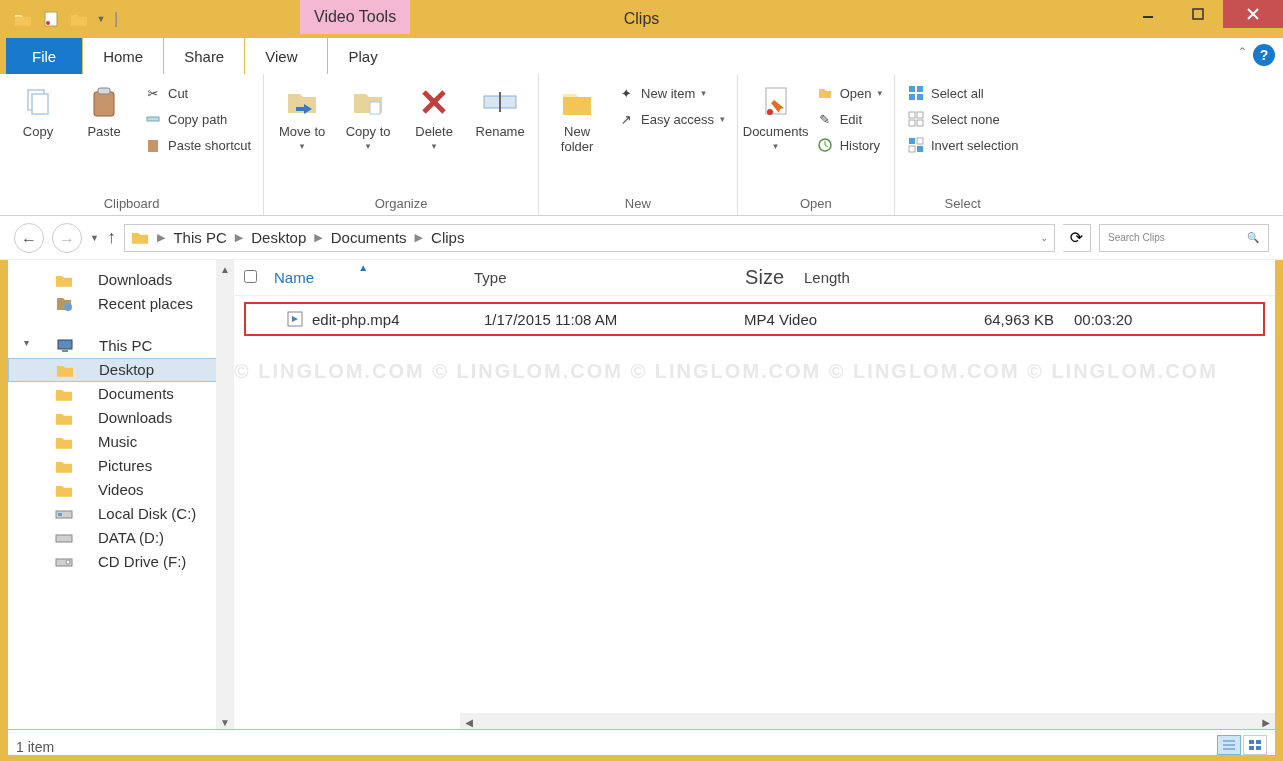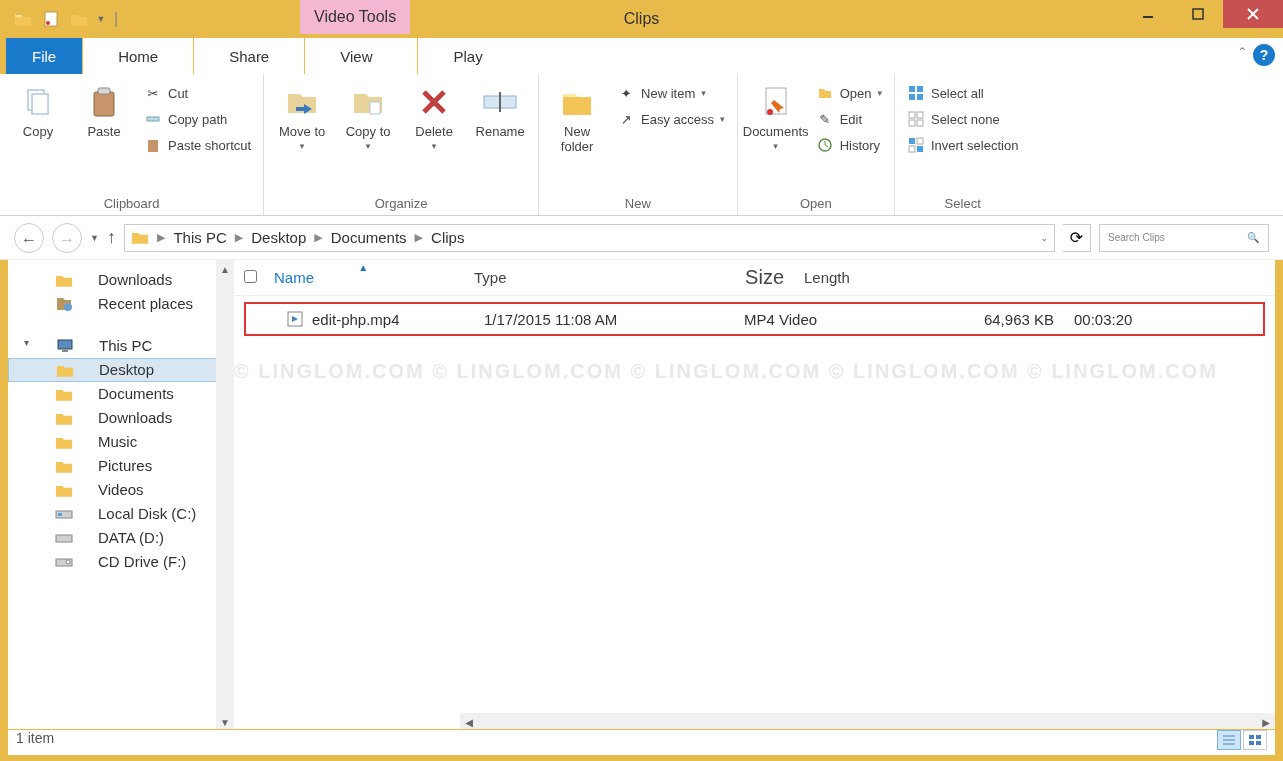--- a/index.html
+++ b/index.html
@@ -12,21 +12,21 @@
 .qat-dd { width: 14px; height: 26px; display:flex; align-items:center; justify-content:center; }
 .contextual { position: absolute; left: 300px; top: 0; height: 34px; background: #f4b8d3; display:flex; align-items:center; padding: 0 14px; font-size: 16px; color: #333; }
 .title { position: absolute; left: 50%; transform: translateX(-50%); font-size: 16px; color: #333; }
 .winbtns { position: absolute; right: 0; top: 0; display: flex; }
 .winbtn { width: 50px; height: 28px; display:flex; align-items:center; justify-content:center; cursor:pointer; }
 .winbtn.close { background: #c75050; color:#fff; width: 60px; }
 
 
 .tabsrow { height: 36px; background: #e8ba4a; display:flex; align-items:stretch; position:relative; }
 .filetab { background: #1979ca; color:#fff; padding: 6px 26px; font-size: 15px; display:flex; align-items:center; margin-left:6px; }
-.tab { background: #fff; padding: 6px 35px; font-size: 15px; color:#333; display:flex; align-items:center; margin-left:1px; cursor:pointer; }
+.tab { background: #fff; padding: 6px 20px; font-size: 15px; color:#333; display:flex; align-items:center; margin-left:1px; cursor:pointer; }
 .tab.sub { background: transparent; }
 .tabsrow .spacer { flex:1; background:#fff; }
 .tabright { position:absolute; right:8px; top:6px; display:flex; gap:8px; align-items:center; }
 .helpicon { width:22px; height:22px; border-radius:50%; background:#1979ca; color:#fff; display:flex; align-items:center; justify-content:center; font-size:14px; font-weight:bold; }
 
 
 .ribbon { height: 142px; background: #fff; display:flex; border-bottom:1px solid #d0d0d0; }
 .rgroup { display:flex; flex-direction:column; border-right:1px solid #e0e0e0; padding: 4px 8px 2px; }
 .rgroup-body { flex:1; display:flex; align-items:flex-start; gap:6px; }
 .rgroup-label { text-align:center; font-size:13px; color:#666; padding: 2px 0; }
@@ -79,21 +79,21 @@
 .filerow .c-size { width:130px; text-align:right; }
 .filerow .c-length { width:110px; padding-left:20px; }
 
 .watermark { position:absolute; top:100px; left:0; right:0; color:#e8e8e8; font-size:20px; font-weight:bold; letter-spacing:2px; white-space:nowrap; pointer-events:none; }
 
 .hscroll { position:absolute; bottom:0; left:226px; right:0; height:18px; background:#f0f0f0; display:flex; }
 .hscroll .hbtn { width:18px; display:flex; align-items:center; justify-content:center; font-size:10px; color:#666; }
 .hscroll .htrack { flex:1; }
 
 
-.statusbar { position:absolute; bottom:6px; left:8px; right:8px; height:26px; background:#fff; display:flex; align-items:flex-start; justify-content:space-between; padding:0 8px; font-size:14px; color:#555; border-top:1px solid #e8ba4a; }
+.statusbar { position:absolute; bottom:6px; left:8px; right:8px; height:26px; background:#fff; display:flex; align-items:flex-end; justify-content:space-between; padding:0 8px; font-size:14px; color:#555; border-top:1px solid #e8ba4a; }
 .viewbtns { display:flex; gap:2px; }
 .viewbtn { width:24px; height:20px; border:1px solid #ccc; display:flex; align-items:center; justify-content:center; cursor:pointer; }
 .viewbtn.active { background:#cde6f7; border-color:#7ab5e0; }
 
 
 .folder-ico { width:18px; height:15px; }
 </style>
 </head>
 <body>
 

